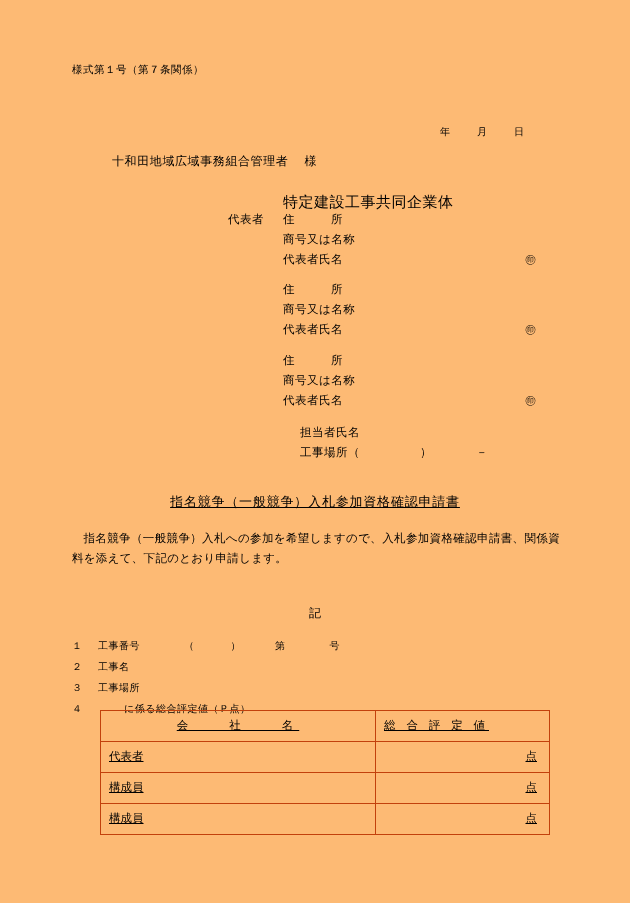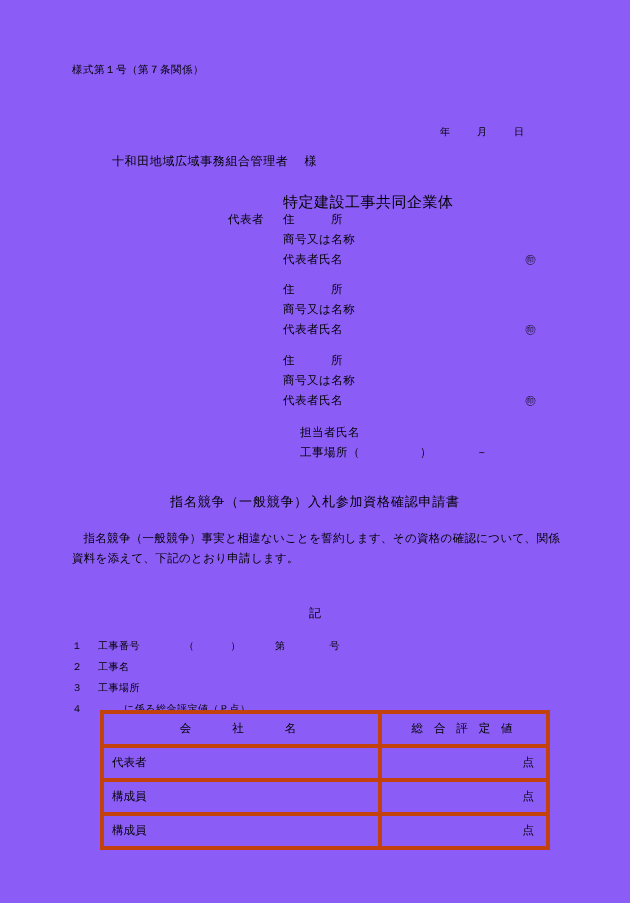--- a/index.html
+++ b/index.html
@@ -8,21 +8,21 @@
     background: #ffffff;
   }
   body {
     font-family: "Liberation Serif", "DejaVu Serif", serif;
     color: #000000;
   }
   .page {
     position: relative;
     width: 630px;
     height: 903px;
-    background: #8b5cf6;
+    background: #fdba74;
     overflow: hidden;
     font-size: 11.5px;
     line-height: 1.5;
   }
   .form-no {
     position: absolute;
     left: 72px;
     top: 62px;
     font-size: 10.5px;
     letter-spacing: 0.5px;
@@ -102,20 +102,21 @@
   .contact .tel-gap2 { display:inline-block; width: 44px; }
 
   .doc-title {
     position: absolute;
     left: 0;
     right: 0;
     top: 492px;
     text-align: center;
     font-size: 13px;
     letter-spacing: 0.8px;
+    text-decoration: underline;
   }
   .body-text {
     position: absolute;
     left: 72px;
     right: 70px;
     top: 528px;
     font-size: 11.5px;
     line-height: 1.75;
     letter-spacing: 0.3px;
     text-align: justify;
@@ -154,27 +155,28 @@
 
   table.eval {
     position: absolute;
     left: 100px;
     top: 710px;
     width: 450px;
     border-collapse: collapse;
     font-size: 11.5px;
   }
   table.eval td, table.eval th {
-    border: 4px solid #c2410c;
+    border: 1px solid #c2410c;
     height: 30px;
     font-weight: normal;
     padding: 0 8px;
+    text-decoration: underline;
   }
   table.eval th.col-company { width: 258px; text-align: center; letter-spacing: 6px; }
-  table.eval th.col-score { text-align: center; letter-spacing: 4px; }
+  table.eval th.col-score { text-align: left; letter-spacing: 4px; }
   table.eval td.company { text-align: left; }
   table.eval td.score { text-align: right; padding-right: 12px; }
 </style>
 </head>
 <body>
 
 <div class="page">
 
   <div class="form-no">様式第１号（第７条関係）</div>
 
@@ -233,21 +235,21 @@
       <span>担当者氏名</span>
     </div>
     <div class="row">
       <span>工事場所（</span><span class="tel-gap1"></span><span>）</span><span class="tel-gap2"></span><span>－</span>
     </div>
   </div>
 
   <div class="doc-title">指名競争（一般競争）入札参加資格確認申請書</div>
 
   <div class="body-text">
-    <p>指名競争（一般競争）事実と相違ないことを誓約します、その資格の確認について、関係資料を添えて、下記のとおり申請します。</p>
+    <p>指名競争（一般競争）入札への参加を希望しますので、入札参加資格確認申請書、関係資料を添えて、下記のとおり申請します。</p>
   </div>
 
   <div class="ki">記</div>
 
   <div class="items">
     <div class="item">
       <span class="num">１</span><span>工事番号</span><span class="g1"></span><span>（</span><span class="g2"></span><span>）</span><span class="g3"></span><span>第</span><span class="g1"></span><span>号</span>
     </div>
     <div class="item">
       <span class="num">２</span><span>工事名</span>

